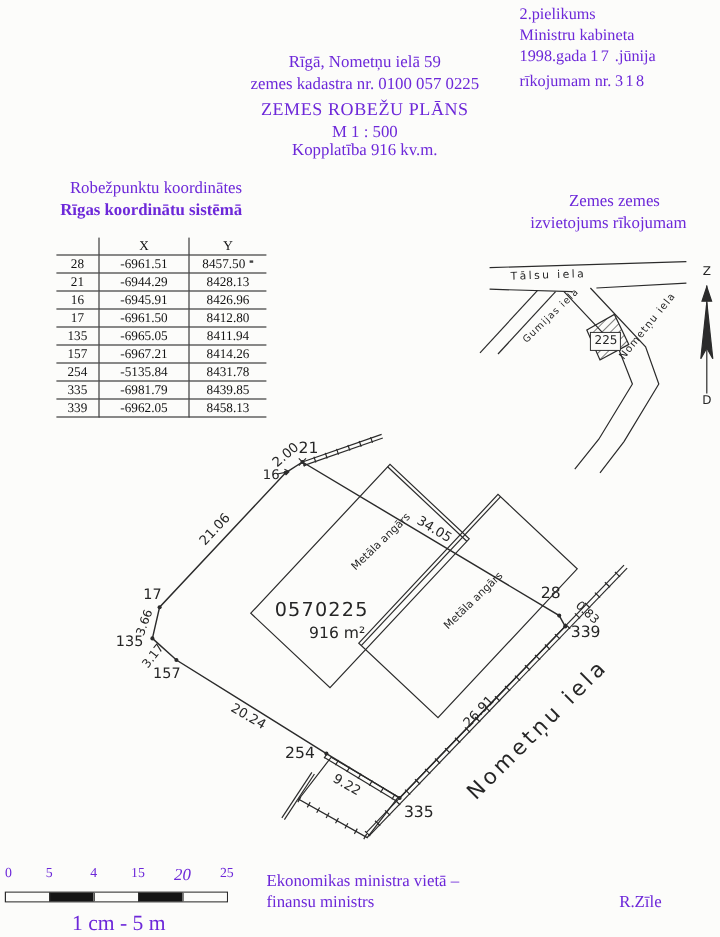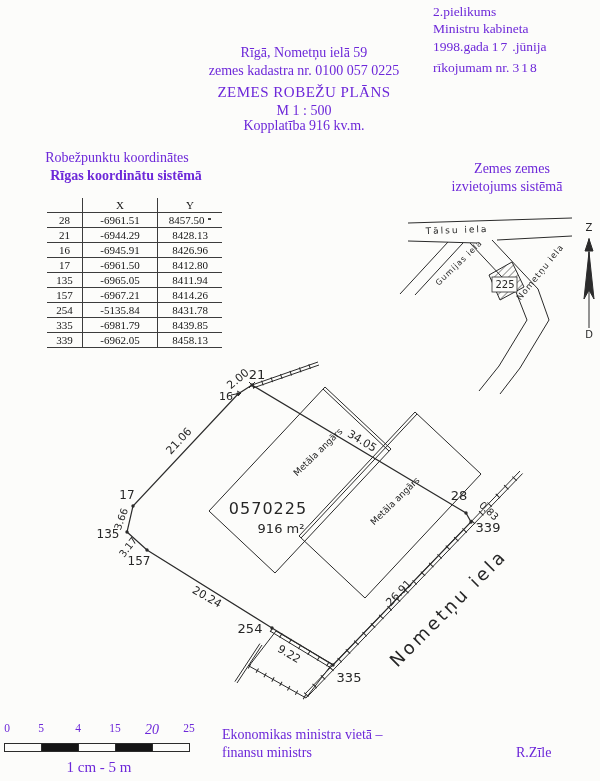--- a/index.html
+++ b/index.html
@@ -121,21 +121,21 @@
 
   <div>
     <div class="t ctr" style="left:304px; top:45px;  font-size:14px;">Rīgā, Nometņu ielā 59</div>
     <div class="t ctr" style="left:304px; top:63px;  font-size:14px;">zemes kadastra nr. 0100 057 0225</div>
     <div class="t ctr" style="left:304px; top:84px;  font-size:15px; letter-spacing:0.5px;">ZEMES ROBEŽU PLĀNS</div>
     <div class="t ctr" style="left:304px; top:103px; font-size:14px;">M 1 : 500</div>
     <div class="t ctr" style="left:304px; top:118px; font-size:14px;">Kopplatība 916 kv.m.</div>
   </div>
 
   <div>
-    <div class="t ctr" style="left:117px; top:150px; font-size:14px;">Robežpunktu koordinātes</div>
+    <div class="t ctr" style="left:130px; top:150px; font-size:14px;">Robežpunktu koordinātes</div>
     <div class="t ctr" style="left:126px; top:168px; font-size:14px;font-weight:bold;">Rīgas koordinātu sistēmā</div>
   </div>
 
   <div class="ctable">
     <div class="c1"></div>
     <div class="c2">X</div>
     <div class="c3">Y</div>
 
     <div class="c1">28</div>
     <div class="c2">-6961.51</div>
@@ -169,21 +169,21 @@
     <div class="c2">-6981.79</div>
     <div class="c3">8439.85</div>
 
     <div class="c1">339</div>
     <div class="c2">-6962.05</div>
     <div class="c3">8458.13</div>
   </div>
 
   <div>
     <div class="t ctr" style="left:512px; top:161px; font-size:14px;">Zemes zemes</div>
-    <div class="t ctr" style="left:507px; top:179px; font-size:14px;">izvietojums sistēmā</div>
+    <div class="t ctr" style="left:507px; top:179px; font-size:14px;">izvietojums rīkojumam</div>
   </div>
 
   <div class="lbl" style="left:457px; top:230px; font-size:9px; letter-spacing:2px; transform:translate(-50%,-50%) rotate(-2deg);">Tālsu iela</div>
   <div class="lbl" style="left:459px; top:263px; font-size:8px; letter-spacing:1px; transform:translate(-50%,-50%) rotate(-44deg);">Gumijas iela</div>
   <div class="lbl" style="left:540px; top:272px; font-size:8.5px; letter-spacing:1px; transform:translate(-50%,-50%) rotate(-51deg);">Nometņu iela</div>
   <div class="lbl" style="left:505px; top:284px; font-size:10px; transform:translate(-50%,-50%);">225</div>
   <div class="lbl" style="left:589px; top:227px; font-size:10px; transform:translate(-50%,-50%);">Z</div>
   <div class="lbl" style="left:589px; top:334px; font-size:10px; transform:translate(-50%,-50%);">D</div>
 
   <div class="lbl" style="left:257px; top:374px; font-size:13px; transform:translate(-50%,-50%);">21</div>
@@ -220,21 +220,21 @@
     <span class="t ctr" style="left:115px; top:722px; font-size:11.5px;">15</span>
     <span class="t ctr" style="left:152px; top:722px; font-size:14px;font-style:italic;">20</span>
     <span class="t ctr" style="left:189px; top:722px; font-size:11.5px;">25</span>
     <div class="sbar">
       <div></div>
       <div class="blk"></div>
       <div></div>
       <div class="blk"></div>
       <div></div>
     </div>
-    <div class="t ctr" style="left:99px; top:759px; font-size:15px;">1 cm - 5 m</div>
+    <div class="t ctr" style="left:99px; top:759px; font-size:18px;">1 cm - 5 m</div>
   </div>
 
   <div>
     <div class="t" style="left:222px; top:727px; font-size:14px;">Ekonomikas ministra vietā –</div>
     <div class="t" style="left:222px; top:745px; font-size:14px;">finansu ministrs</div>
     <div class="t" style="left:516px; top:745px; font-size:14px;">R.Zīle</div>
   </div>
 
 </div>
 

